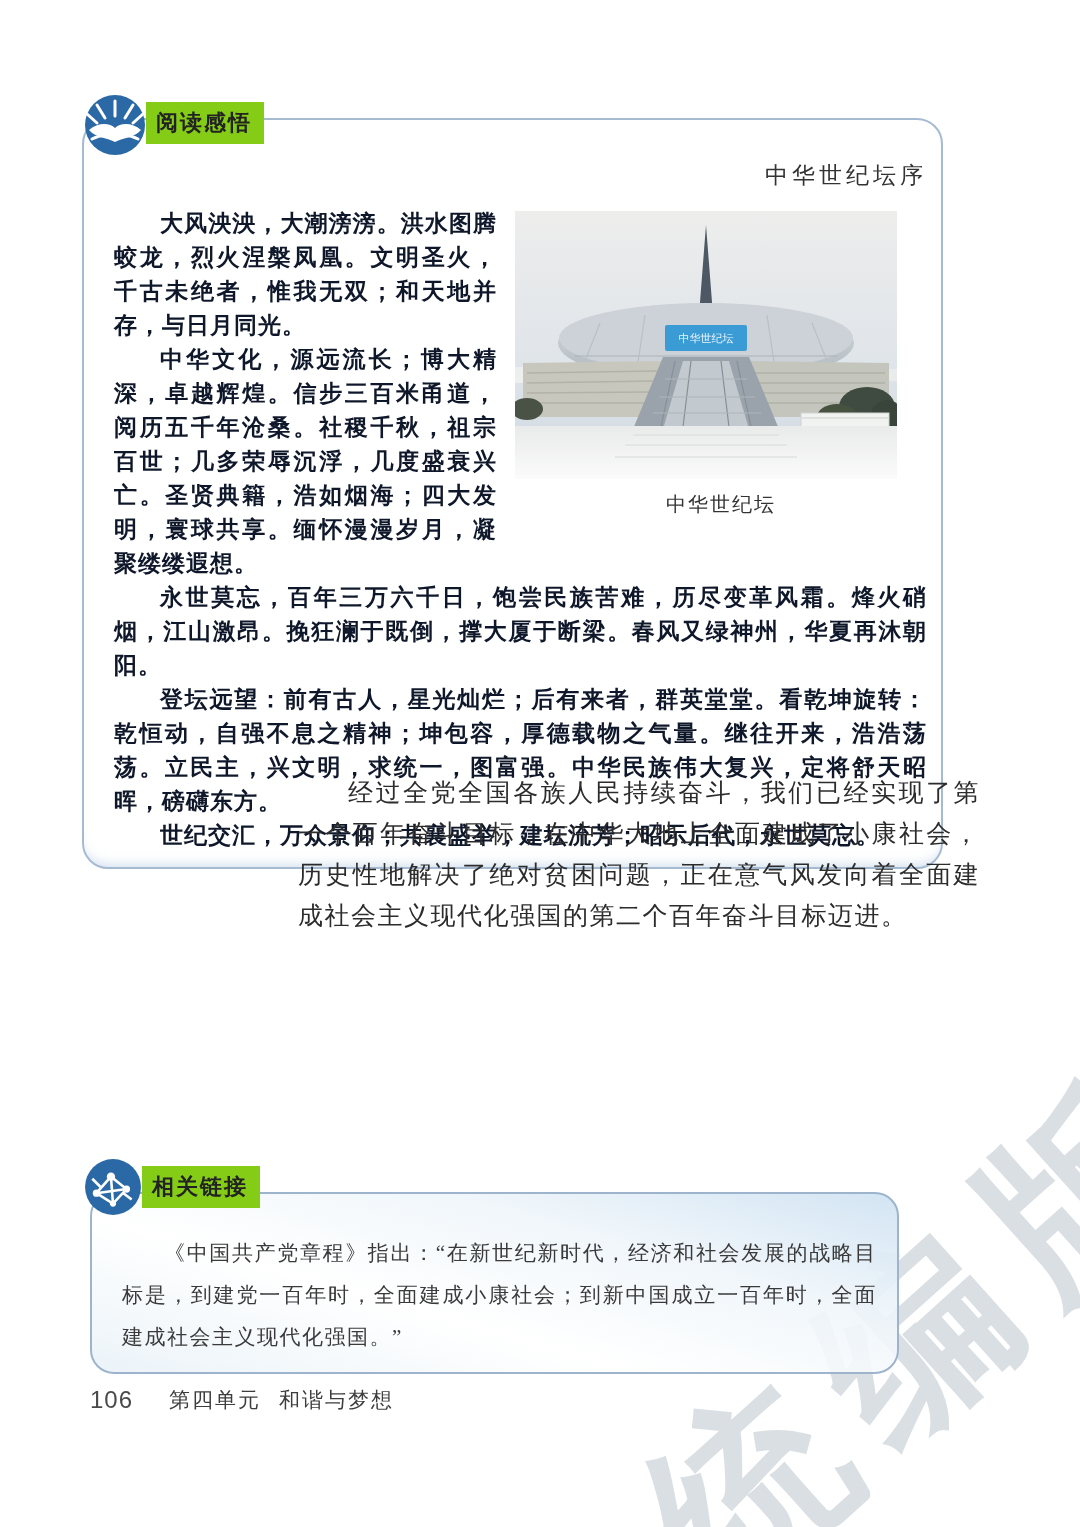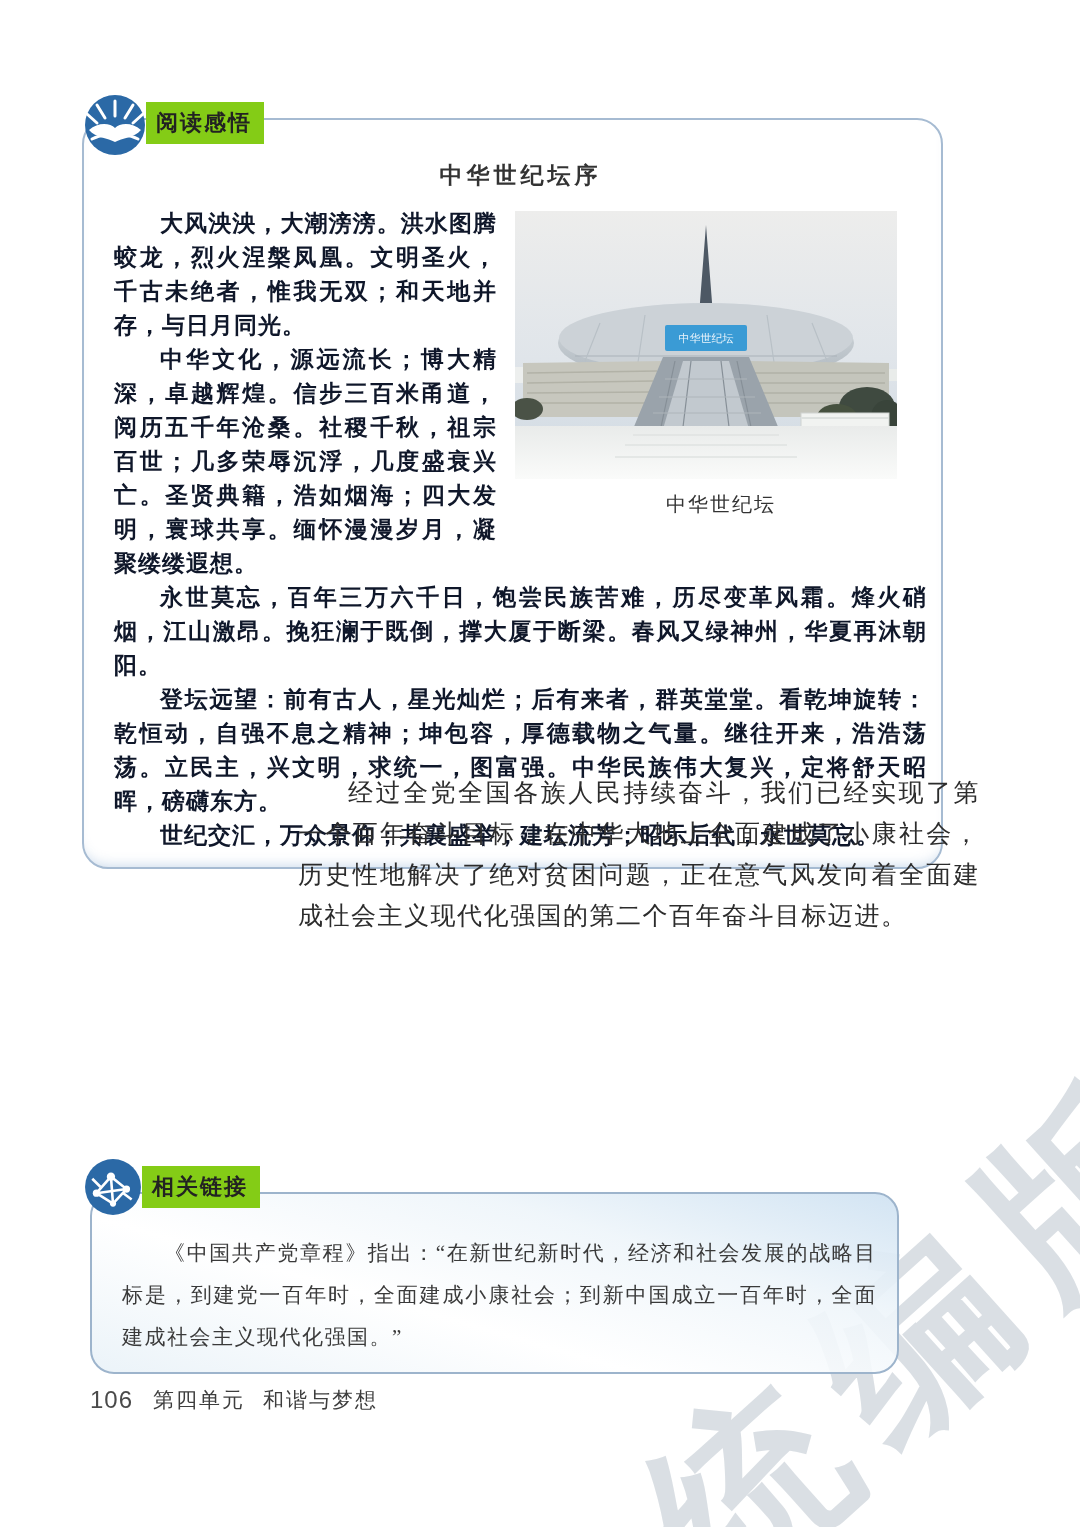--- a/index.html
+++ b/index.html
@@ -25,21 +25,21 @@
     padding:6px 12px 6px 10px;margin-top:8px;letter-spacing:2px;
   }
   
   .round-box{
     position:absolute;z-index:2;background:#fff;
     border:2px solid #a6bbd2;border-radius:26px;
     box-shadow:inset 0 -10px 14px -10px rgba(120,160,205,0.45);
   }
   .box1{left:82px;top:118px;width:861px;padding:26px 14px 14px 30px;box-sizing:border-box;}
   .box-title{
-    font-size:23px;font-weight:bold;color:#333;text-align:center;
+    font-size:23px;font-weight:normal;color:#333;text-align:right;
     letter-spacing:4px;margin:14px 0 16px 0;
   }
   .box1 p{
     margin:0;font-size:23px;line-height:34px;letter-spacing:1px;
     color:#0f172a;text-indent:2em;text-align:justify;font-weight:bold;
   }
   .monument-figure{float:right;width:412px;margin:4px 0 4px 18px;}
   .monument-figure figcaption{
     text-align:center;font-size:20px;color:#333;margin-top:8px;letter-spacing:2px;
   }
@@ -63,21 +63,21 @@
     margin:0;font-size:21px;line-height:42px;letter-spacing:1.5px;
     color:#3a3a3a;text-indent:2em;text-align:justify;
   }
   
   .footer{
     position:absolute;left:90px;top:1386px;z-index:2;
     font-family:"Liberation Sans","DejaVu Sans",sans-serif;color:#4a4a4a;
     display:flex;align-items:center;
   }
   .footer .pagenum{font-size:24px;letter-spacing:1px;}
-  .footer .unit{font-size:21px;margin-left:20px;letter-spacing:2px;color:#3d3d3d;}
+  .footer .unit{font-size:21px;margin-left:36px;letter-spacing:2px;color:#3d3d3d;}
   .footer .unit-title{font-size:21px;margin-left:18px;letter-spacing:2px;color:#3d3d3d;}
   .clearfix::after{content:"";display:block;clear:both;}
 </style>
 </head>
 <body>
 
 <div class="page">
 
   <div class="watermark">统编版</div>
 

